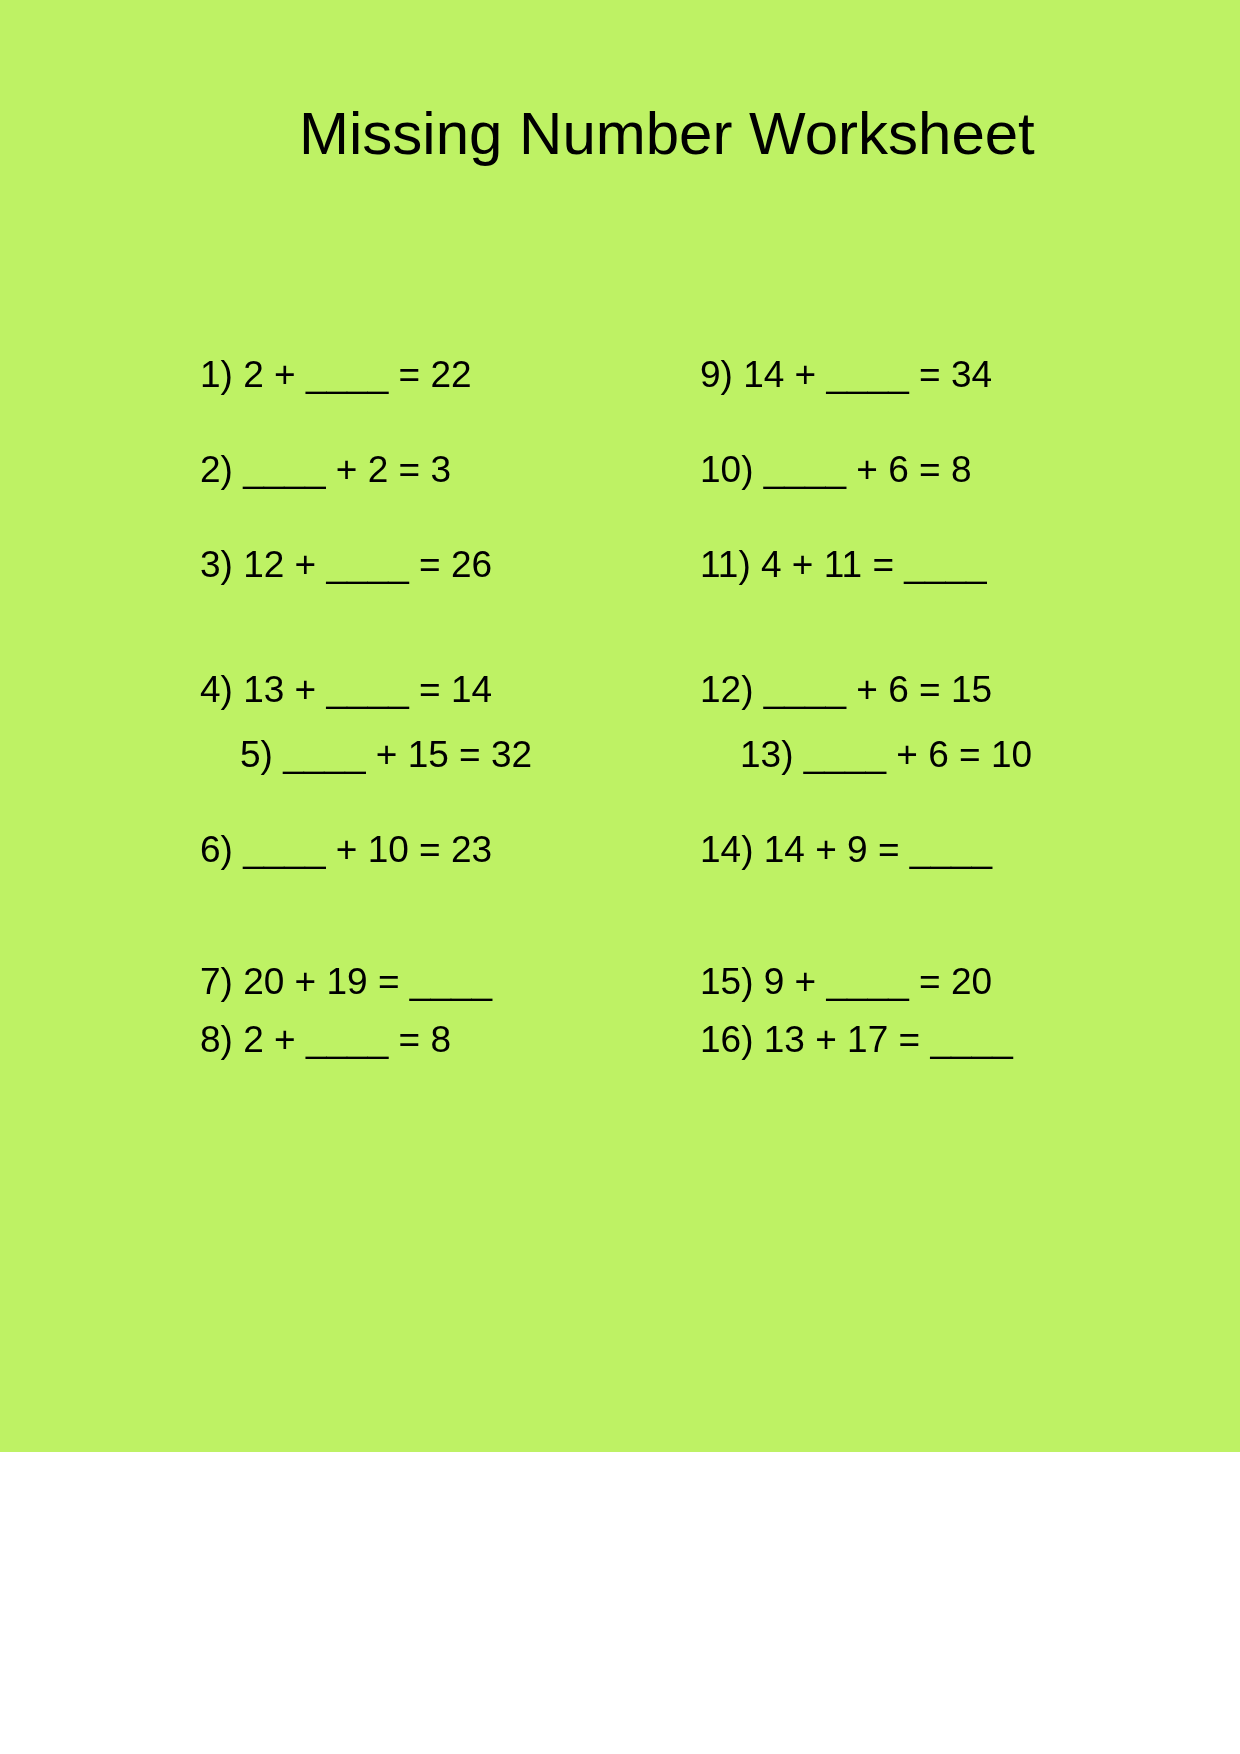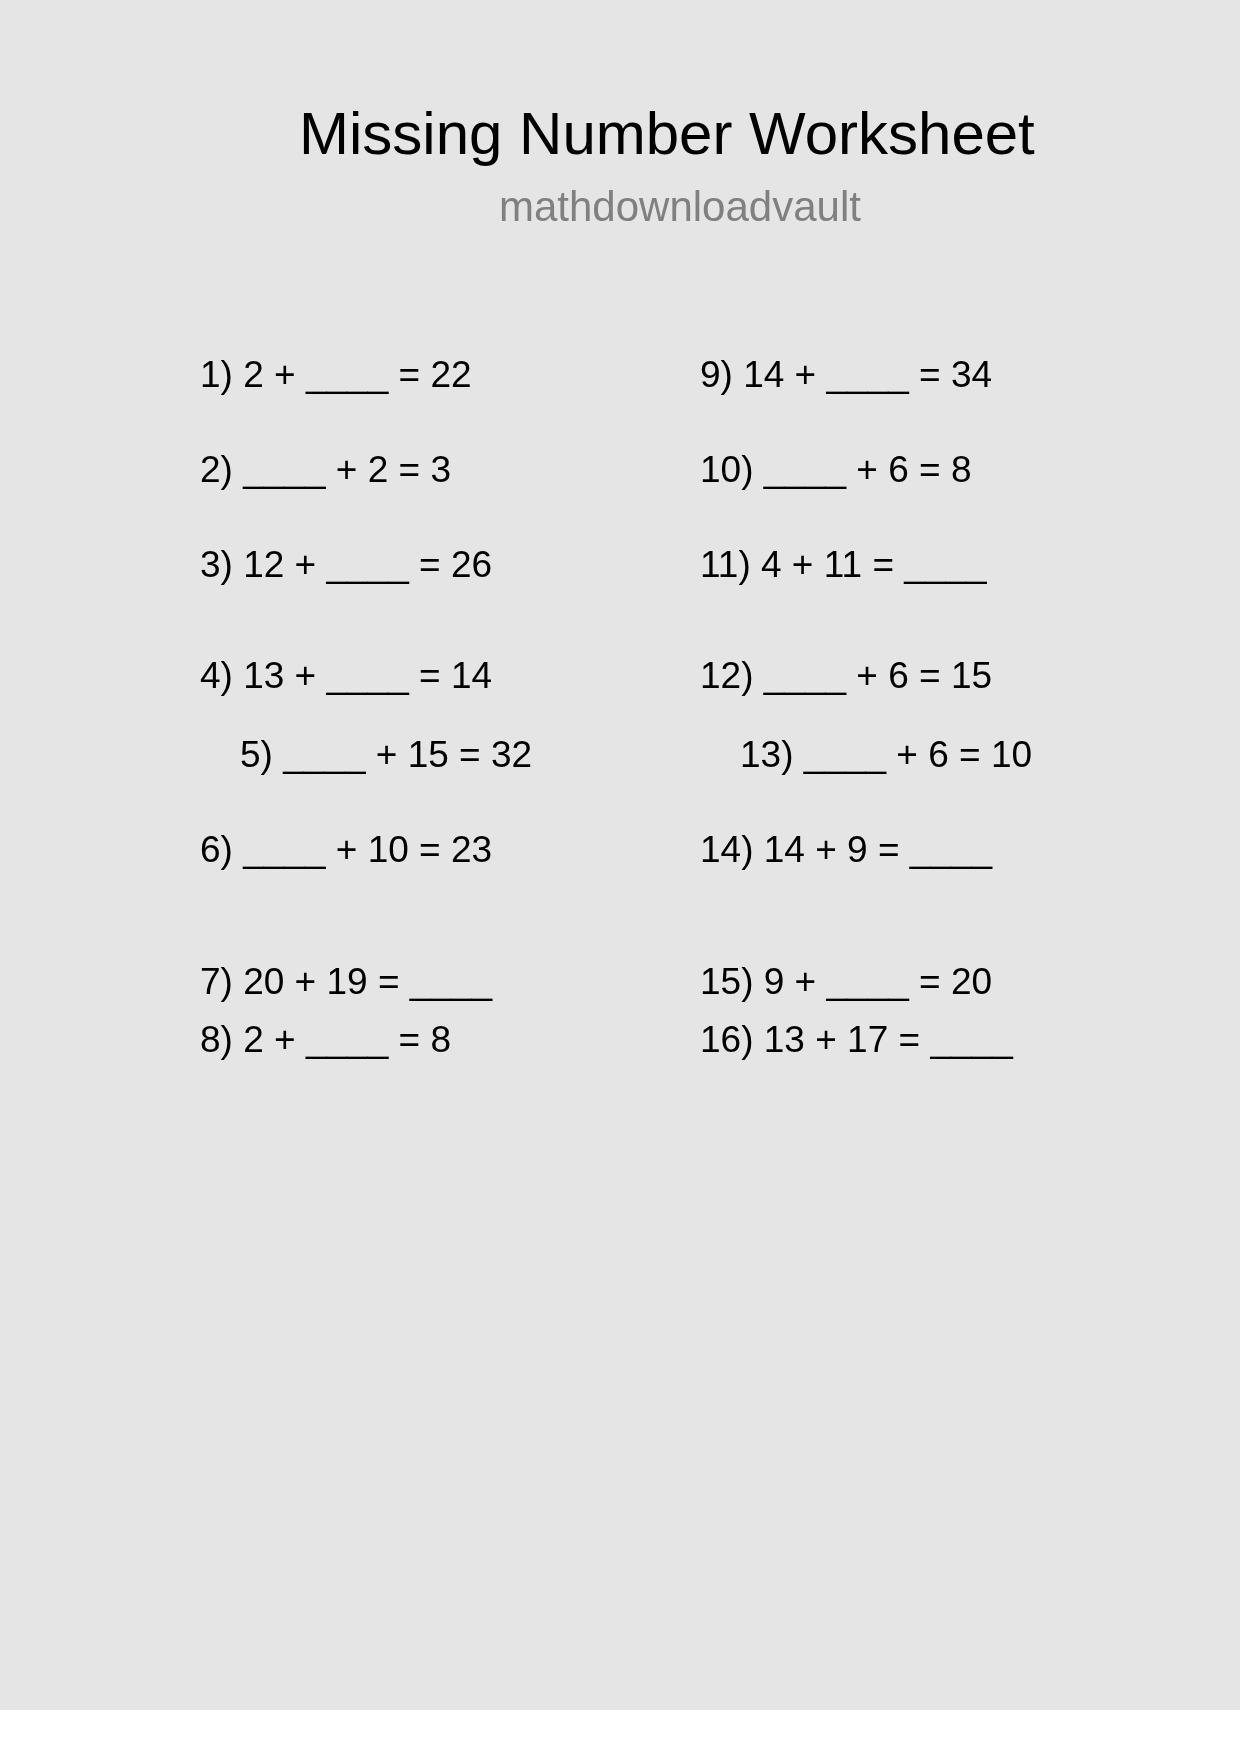--- a/index.html
+++ b/index.html
@@ -12,22 +12,22 @@
       height: 1754px;
       position: relative;
       overflow: hidden;
       font-family: "Liberation Sans", sans-serif;
       color: #000000;
     }
     .page {
       position: absolute;
       left: 0; top: 0;
       width: 1240px;
-      height: 1710px;
-      background: #e5e5e5;
+      height: 1452px;
+      background: #bef264;
     }
     .title {
       position: absolute;
       left: 299px;
       top: 104px;
       font-size: 60px;
       line-height: 60px;
       white-space: pre;
       color: #000000;
     }
@@ -45,32 +45,31 @@
       font-size: 37px;
       line-height: 44px;
       white-space: pre;
       color: #000000;
     }
     .col-left { left: 200px; }
     .col-right { left: 700px; }
     .r0 { top: 353px; }
     .r1 { top: 448px; text-align: right; }
     .r2 { top: 543px; }
-    .r3 { top: 654px; text-align: right; }
+    .r3 { top: 668px; text-align: right; }
     .r4 { top: 733px; margin-left: 40px; }
     .r5 { top: 828px; }
     .r6 { top: 960px; }
     .r7 { top: 1018px; }
   </style>
 </head>
 <body>
 
 <div class="page">
   <div class="title">Missing Number Worksheet</div>
-  <div class="subtitle">mathdownloadvault</div>
 
   <div>
     <div class="problem col-left r0">1) 2 + ____ = 22</div>
     <div class="problem col-left r1">2) ____ + 2 = 3</div>
     <div class="problem col-left r2">3) 12 + ____ = 26</div>
     <div class="problem col-left r3">4) 13 + ____ = 14</div>
     <div class="problem col-left r4">5) ____ + 15 = 32</div>
     <div class="problem col-left r5">6) ____ + 10 = 23</div>
     <div class="problem col-left r6">7) 20 + 19 = ____</div>
     <div class="problem col-left r7">8) 2 + ____ = 8</div>

